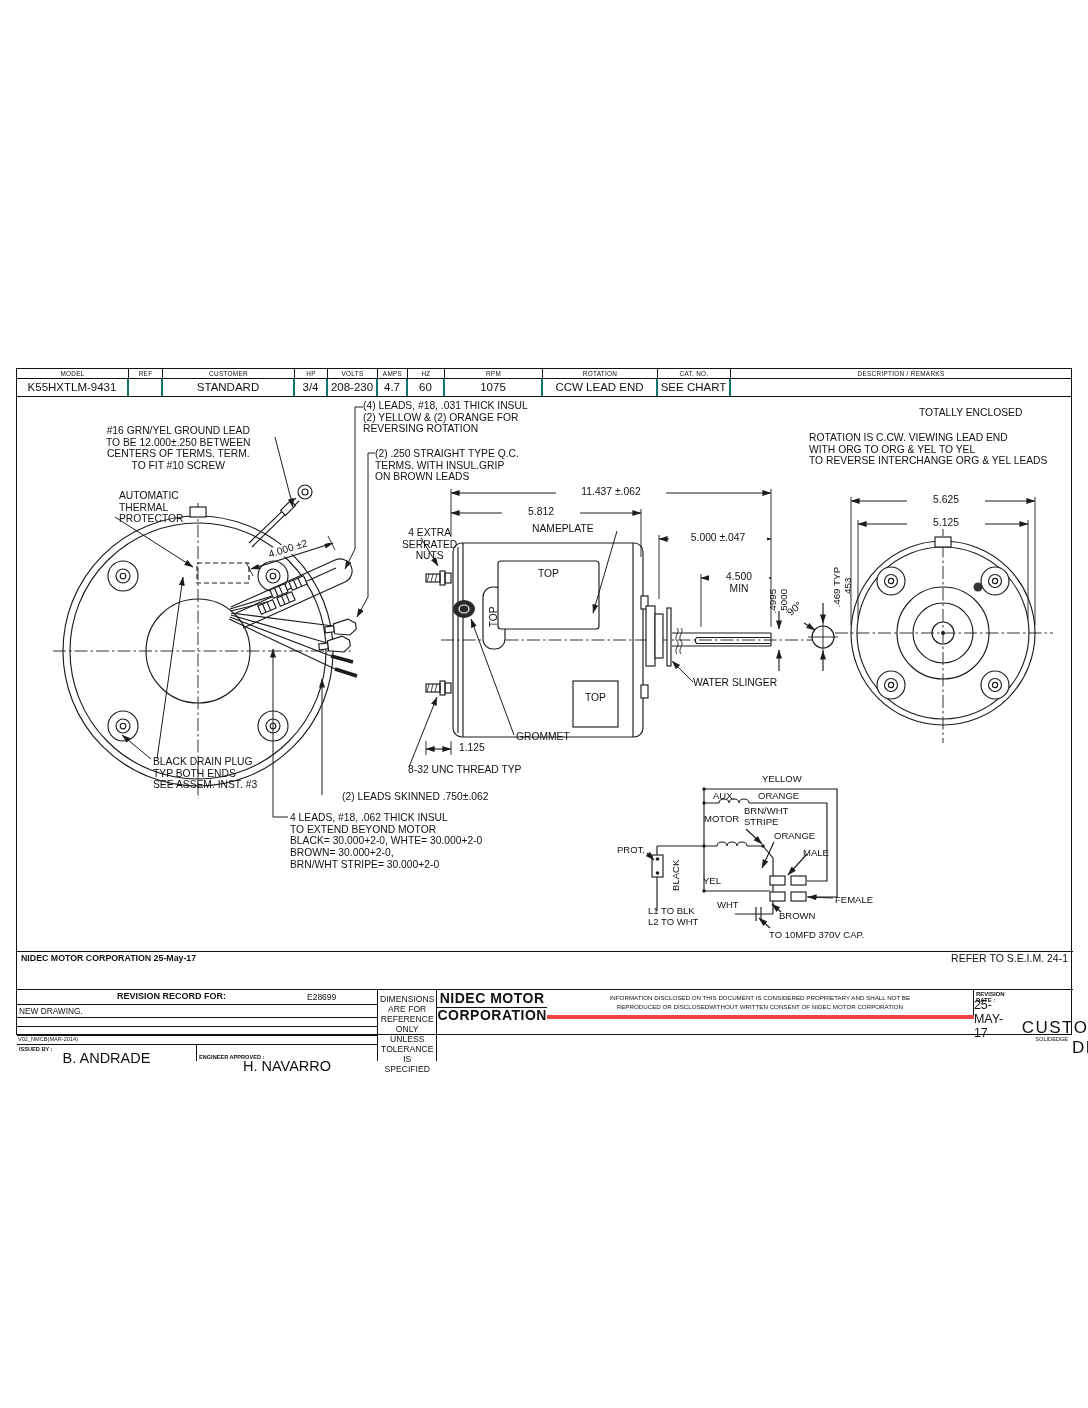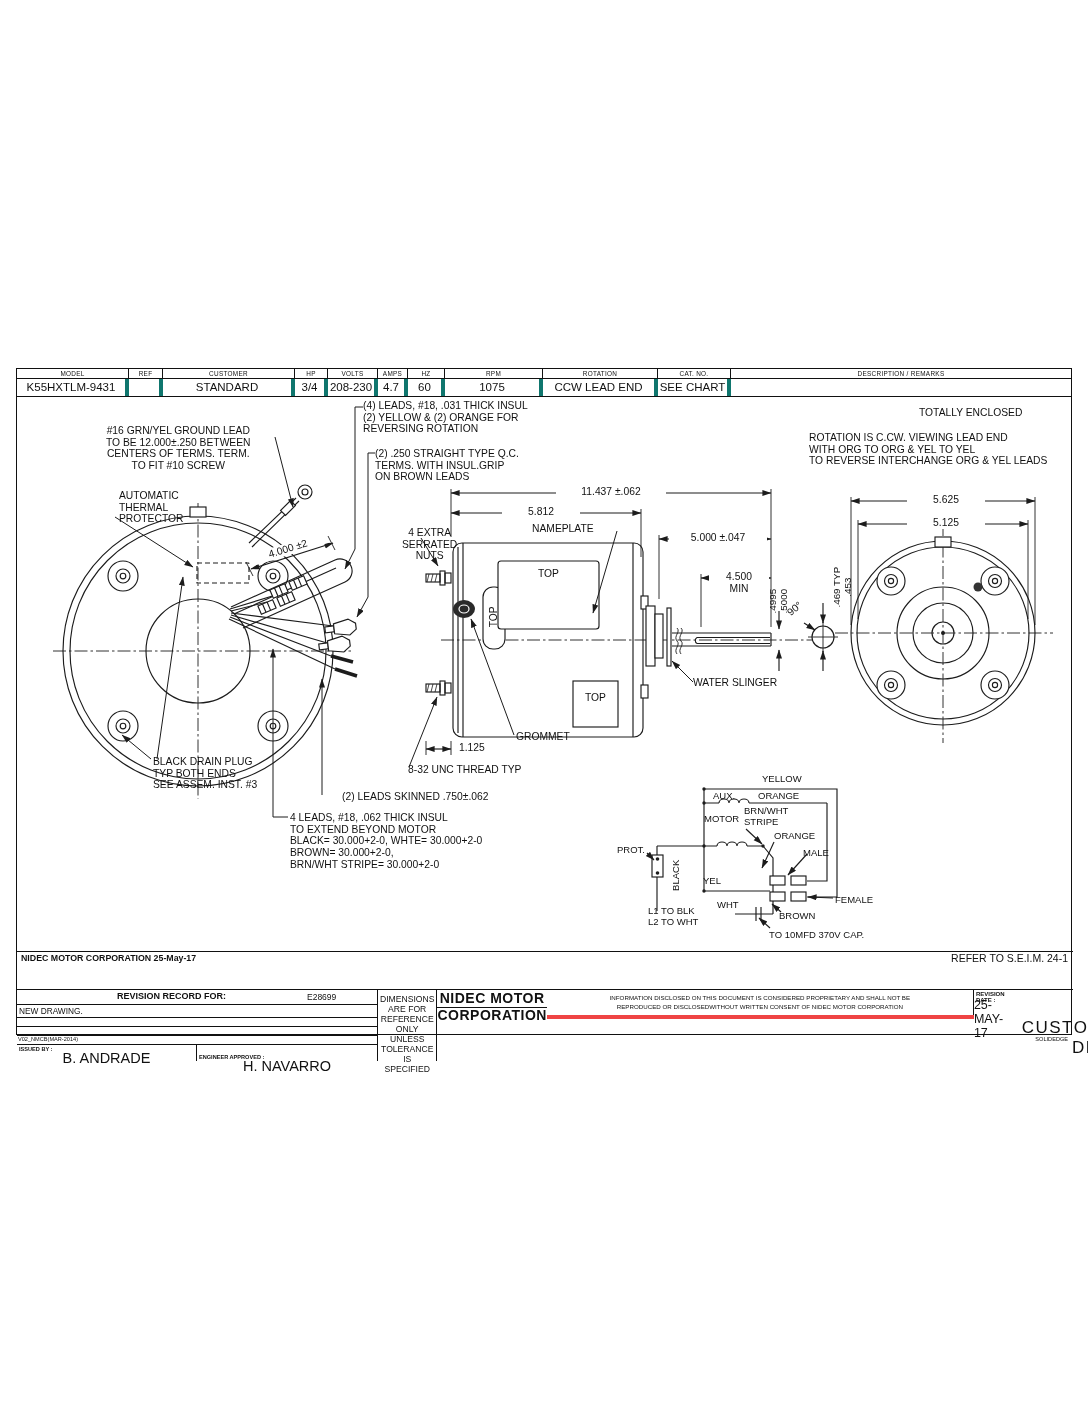--- a/index.html
+++ b/index.html
@@ -5,21 +5,21 @@
   html,body{margin:0;padding:0;background:#e8e8e8;}
   .page{position:relative;width:1088px;height:1408px;background:#ffffff;margin:0 auto;
         font-family:"Liberation Sans",sans-serif;color:#111;overflow:hidden;}
   .sheet{position:absolute;left:16px;top:368px;width:1056px;height:667px;border:1.6px solid #111;box-sizing:border-box;}
 
   
   .spec{display:grid;grid-template-columns:112px 34px 132px 33px 50px 30px 37px 98px 115px 73px 1fr;
         border-bottom:1.4px solid #111;}
   .spec .sh{font-size:6.4px;letter-spacing:.3px;text-align:center;border-right:1px solid #111;border-bottom:1px solid #111;
             height:9px;line-height:9px;overflow:hidden;}
-  .spec .sv{font-size:11.5px;text-align:center;border-right:4px solid #0f766e;height:17px;line-height:17px;overflow:hidden;}
+  .spec .sv{font-size:11.5px;text-align:center;border-right:2px solid #0f766e;height:17px;line-height:17px;overflow:hidden;}
   .spec .lastc{border-right:none;}
 
   
   .draw{position:absolute;left:0;top:28px;width:1056px;height:554px;}
   .draw svg{position:absolute;left:0;top:0;}
   .lbl{position:absolute;font-size:10.3px;line-height:1.14;white-space:pre-line;color:#111;}
   .sm{font-size:9.5px;line-height:1.12;}
   .dim{background:#fff;padding:0 3px;text-align:center;}
   .ctr{text-align:center;}
   .rgt{text-align:right;}

